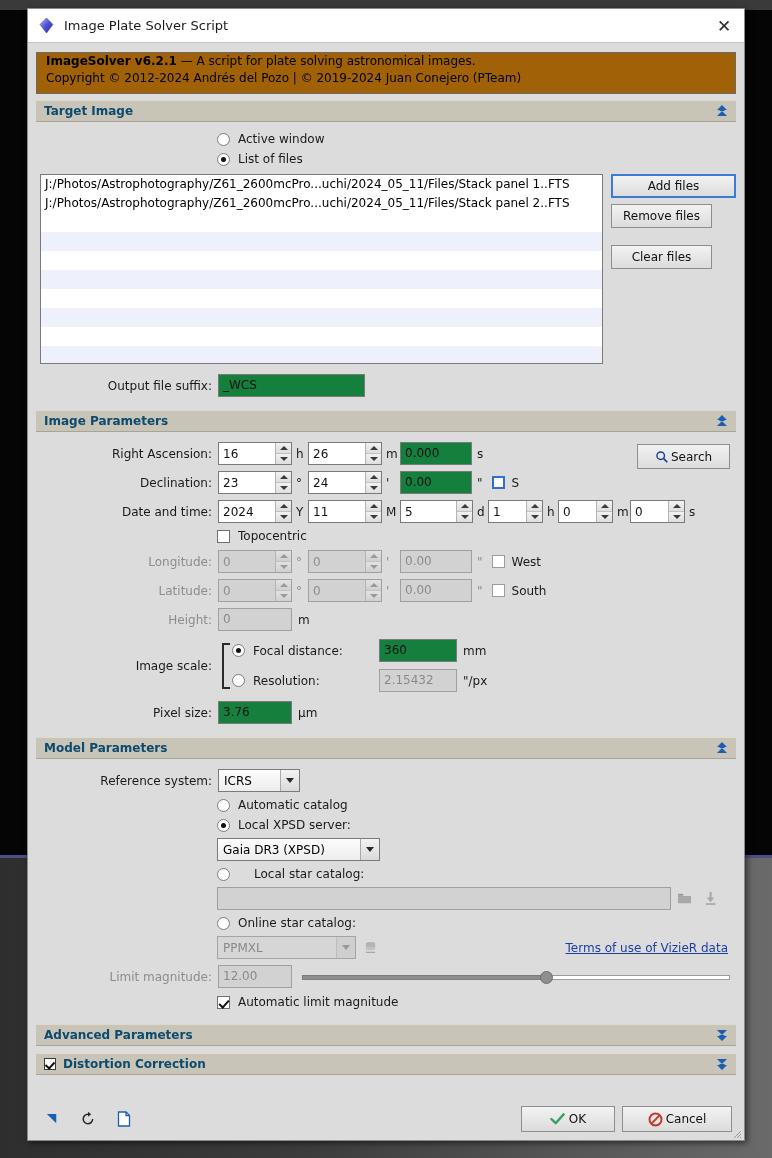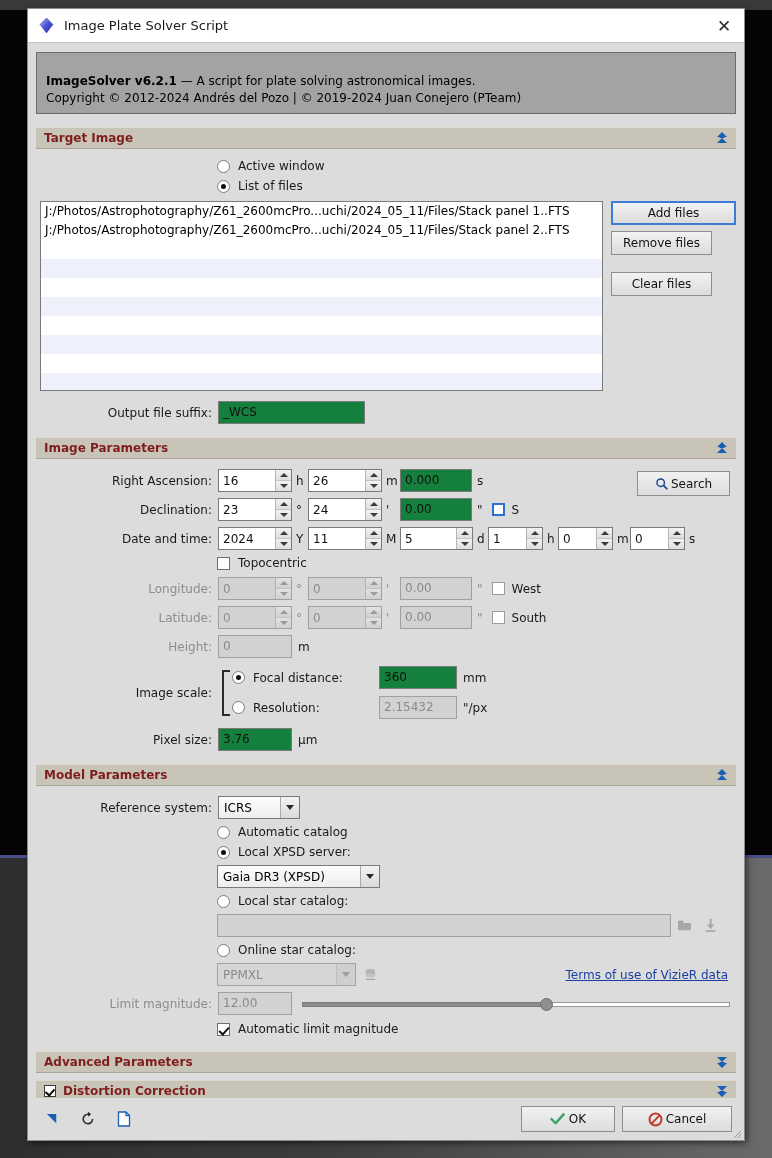--- a/index.html
+++ b/index.html
@@ -59,35 +59,35 @@
   .title-close {
     width:24px; height:24px; display:flex; align-items:center;
     justify-content:center; font-size:17px; color:#303030; cursor:pointer;
     font-family:"DejaVu Sans","Liberation Sans",sans-serif;
   }
 
   .dlg-body { flex:1 1 auto; padding:9px 8px 0 8px; overflow:hidden; }
 
   
   .banner {
-    border:1px solid #6a6a6a; background:#a3a3a3;
-    padding:20px 9px 7px 9px; margin-bottom:13px; line-height:1.38;
+    border:1px solid #6a6a6a; background:#a16207;
+    padding:0 9px 7px 9px; margin-bottom:6px; line-height:1.38;
   }
   .banner-l1 { font-size:12px; }
   .banner-l1 b { font-weight:bold; }
   .banner-l2 { font-size:12px; }
 
   
   .section-head {
     height:22px; background:#c8c4b7; display:flex; align-items:center;
     padding:0 6px 0 8px; margin-bottom:0;
     border-top:1px solid #ddd9cd; border-bottom:1px solid #a8a498;
   }
   .section-head .sh-title {
-    color:#7f1d1d; font-weight:bold; font-size:12px; flex:1 1 auto;
+    color:#0c4a6e; font-weight:bold; font-size:12px; flex:1 1 auto;
   }
   .section-head .sh-arrow { width:16px; height:16px; flex:0 0 auto; }
   .section-head .sh-check {
     width:12px; height:12px; border:1px solid #3a3a3a; background:#fff;
     margin-right:7px; flex:0 0 auto; position:relative;
   }
   .section-head .sh-check.on::after {
     content:""; position:absolute; left:2px; top:1px; width:4px; height:7px;
     border:solid #111; border-width:0 2px 2px 0; transform:rotate(42deg);
   }
@@ -584,21 +584,21 @@
         <div class="combo" style="width:163px;">
           <div class="cv">Gaia DR3 (XPSD)</div>
           <div class="carrow">
               <i class="tri"></i>
             </div>
         </div>
       </div>
 
       <div class="row" style="margin-left:181px;margin-bottom:6px;">
         <span class="radio"></span>
-        <span class="lbl" style="margin-left:8px;">Local star catalog:</span>
+        <span class="lbl" style="margin-left:24px;">Local star catalog:</span>
       </div>
 
       <div class="row" style="margin-left:181px;margin-bottom:6px;">
         <div class="tin dim" style="width:454px;"></div>
         <div style="width:26px;display:flex;align-items:center;justify-content:center;">
           <svg width="15" height="13" viewBox="0 0 16 14">
             <path d="M1 3 L6 3 L7.2 4.4 L15 4.4 L15 12 L1 12 Z" fill="#a8a8a8"></path>
             <path d="M1 2 L6 2 L7 3.2 L1 3.2 Z" fill="#9a9a9a"></path>
           </svg>
         </div>

